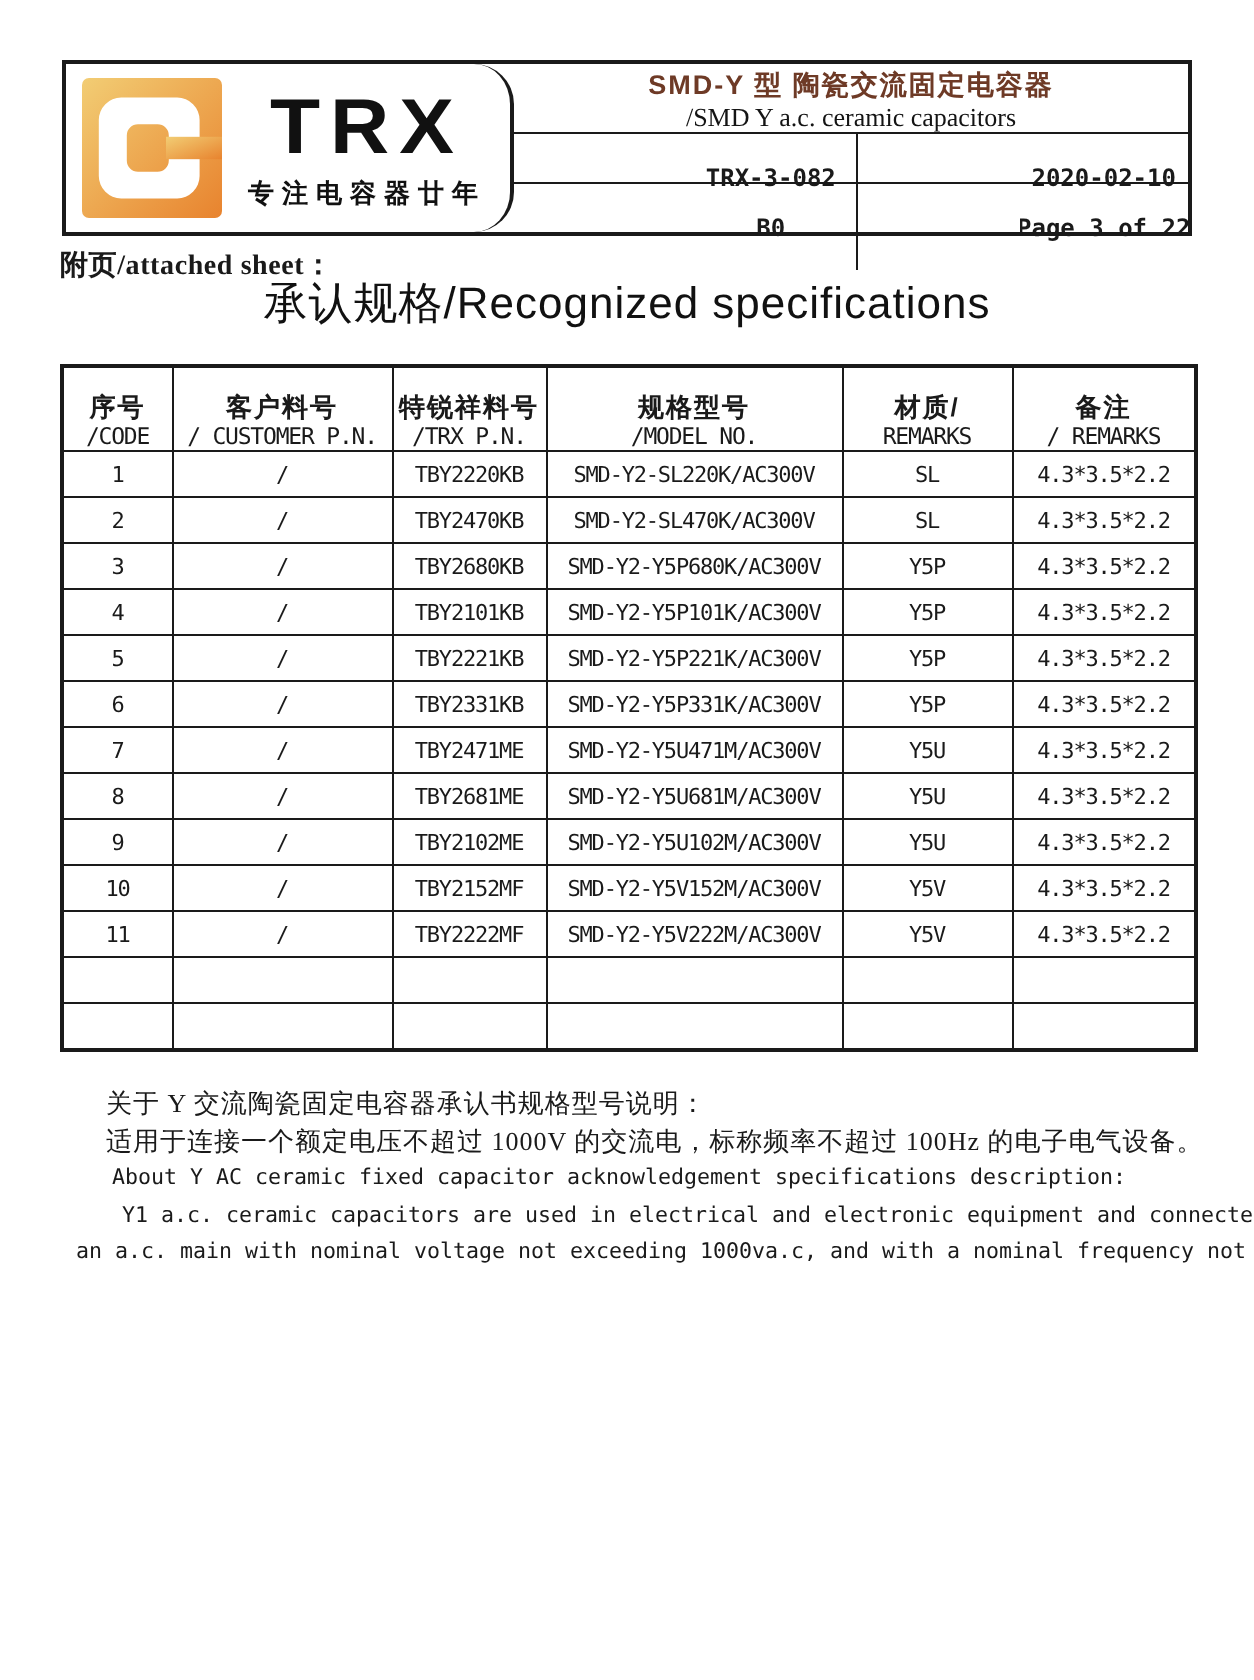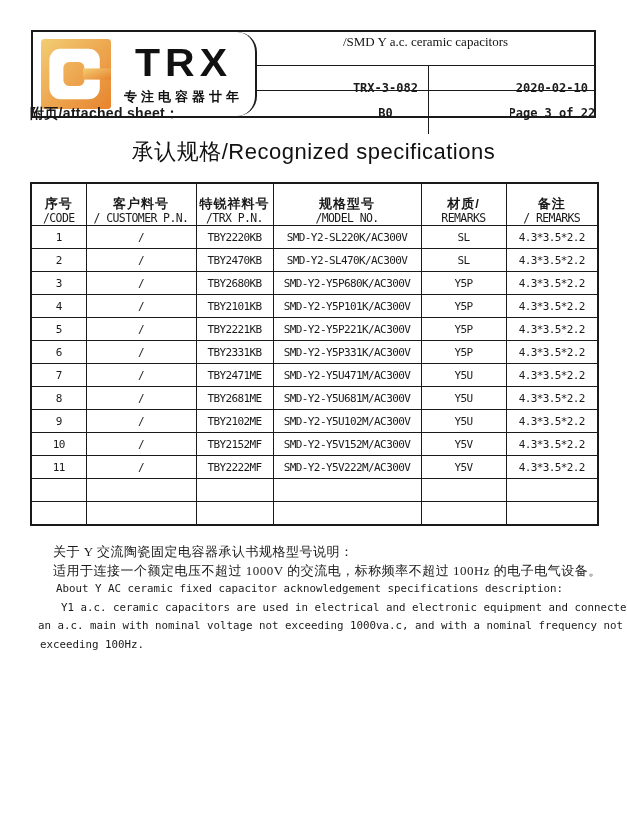--- a/index.html
+++ b/index.html
@@ -24,21 +24,21 @@
   .pt-en { font-size:13px; color:#141414; font-family:"Liberation Serif", serif; line-height:15px; }
   .info-row { height:25px; display:grid; grid-template-columns:25.6% 25.3% 24.1% 25%; }
   .info-row.first { border-bottom:1.5px solid #1a1a1a; }
   .info-row .cell { display:flex; align-items:center; justify-content:center;
                     border-right:1.5px solid #1a1a1a; overflow:hidden; white-space:nowrap; }
   .info-row .cell:last-child { border-right:none; }
   .info-row .lab { font-size:15px; font-weight:bold; letter-spacing:0.2px;margin-top:43px; }
   .info-row .val { font-family:"DejaVu Sans Mono", monospace; font-size:12px; font-weight:bold; }
 
   
-  .attached { position:absolute; left:30px; top:105px; font-size:14px; font-weight:bold; letter-spacing:0.3px; }
+  .attached { position:absolute; left:30px; top:124px; font-size:14px; font-weight:bold; letter-spacing:0.3px;font-family:Liberation Serif, serif; }
   .doc-title { position:absolute; left:0; top:137px; width:627px; text-align:center;
                font-size:22px; letter-spacing:0.5px; color:#111; font-weight:500; }
 
   
   .spec-table-wrap { position:absolute; left:30px; top:182px; width:567px; }
   table.spec { border-collapse:collapse; width:567px; table-layout:fixed; border:2.2px solid #1a1a1a; }
   table.spec th, table.spec td { border:1.4px solid #1a1a1a; text-align:center; vertical-align:middle;
                overflow:hidden; white-space:nowrap; }
   table.spec th { height:31px; font-weight:normal; padding:0; }
   table.spec th .h1 { font-size:13px; font-weight:bold; line-height:15px; letter-spacing:1px;margin-top:12px; }
@@ -79,20 +79,21 @@
                  M40 33 a8 8 0 0 0 -8 8 v18 a8 8 0 0 0 8 8 h14 a8 8 0 0 0 8 -8 v-18 a8 8 0 0 0 -8 -8 z"></path>
         <rect x="60" y="42" width="40" height="16" fill="url(#lg)"></rect>
       </svg>
       <div class="logo-right">
         <div class="wordmark">TRX</div>
         <div class="slogan">专注电容器廿年</div>
       </div>
     </div>
     <div class="info-cell">
       <div class="product-title">
+        <div class="pt-zh">SMD-Y 型 陶瓷交流固定电容器</div>
         <div class="pt-en">/SMD Y a.c. ceramic capacitors</div>
       </div>
       <div class="info-row first">
         <div class="cell lab">编　号/Number</div>
         <div class="cell val">TRX-3-082</div>
         <div class="cell lab">制定日期/Date</div>
         <div class="cell val">2020-02-10</div>
       </div>
       <div class="info-row">
         <div class="cell lab">发行版次/Issue</div>
@@ -252,16 +253,15 @@
         </tbody>
     </table>
   </div>
 
   <div class="notes" id="notes-block">
       <div>关于 Y 交流陶瓷固定电容器承认书规格型号说明：</div>
       <div>适用于连接一个额定电压不超过 1000V 的交流电，标称频率不超过 100Hz 的电子电气设备。</div>
       <div>About Y AC ceramic fixed capacitor acknowledgement specifications description:</div>
       <div>Y1 a.c. ceramic capacitors are used in electrical and electronic equipment and connected</div>
       <div>an a.c. main with nominal voltage not exceeding 1000va.c, and with a nominal frequency not</div>
-      <div>exceeding 100Hz.</div>
     </div>
 
 </div>
 
 </body></html>

